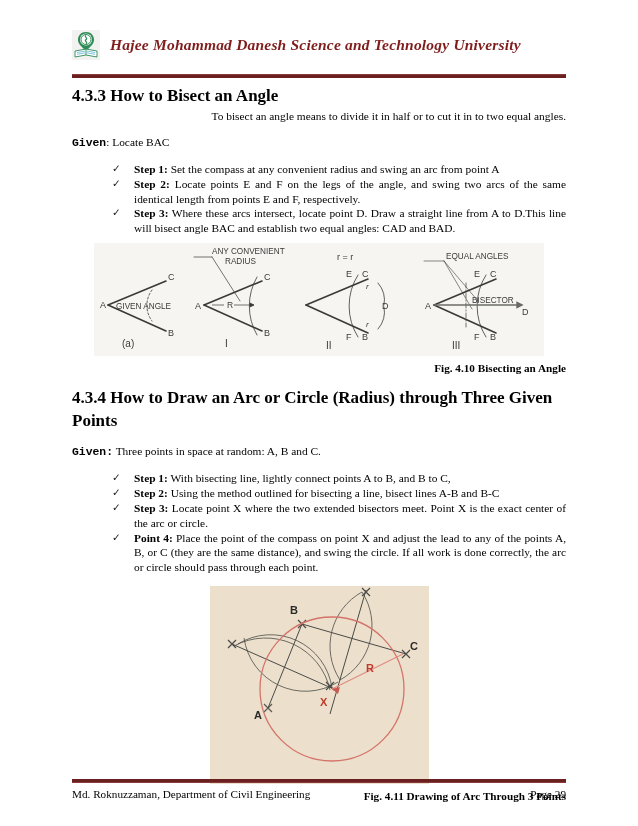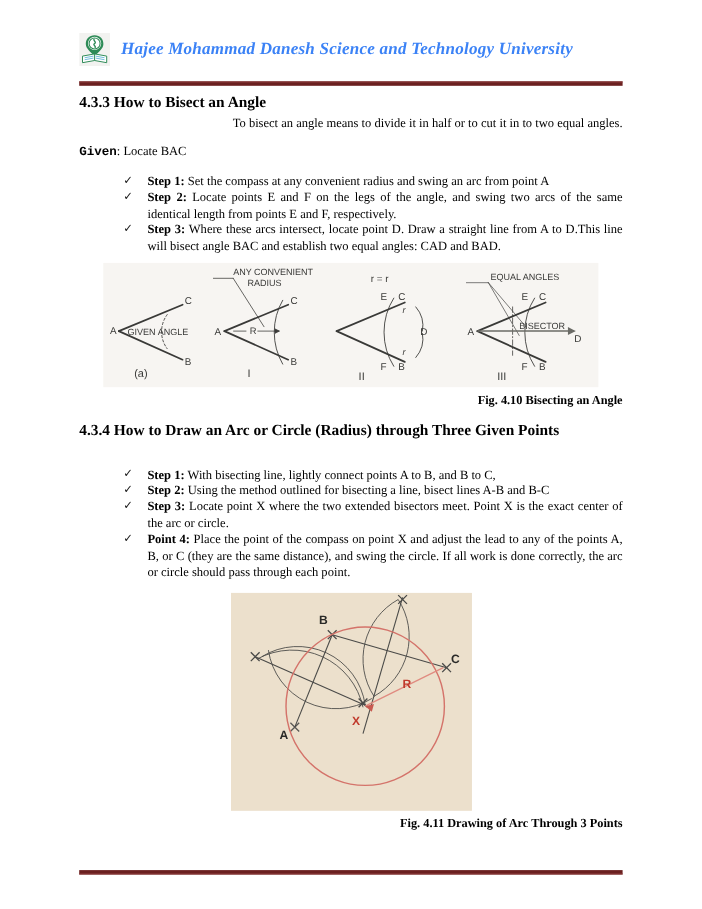--- a/index.html
+++ b/index.html
@@ -36,39 +36,39 @@
     height: 30px;
     flex: 0 0 28px;
     position: relative;
   }
   .header-title {
     font-family: "Liberation Serif", "DejaVu Serif", serif;
     font-style: italic;
     font-weight: bold;
     font-size: 15.5px;
     letter-spacing: 0.2px;
-    color: #3b82f6;
+    color: #7f1d1d;
     white-space: nowrap;
   }
   .rule-top {
     margin-top: 8px;
     height: 3px;
     background: #6b2020;
     border-top: 1px solid #8a3a3a;
   }
 
   
   .content {
     padding-top: 7px;
     font-size: 11.4px;
     line-height: 1.33;
   }
   .h3 {
     font-weight: bold;
-    font-size: 14px;
+    font-size: 17px;
     margin: 0 0 1px 0;
   }
   .para {
     margin: 0;
     text-align: right;
   }
   .spacer-sm { height: 11px; }
   .spacer-xs { height: 7px; }
   .given-line { margin: 0; }
   .given-line b { font-weight: bold; font-family: Liberation Mono, monospace; }
@@ -278,20 +278,21 @@
           </g>
         </svg>
       </div>
       <div class="fig-caption">Fig. 4.10 Bisecting an Angle</div>
     </div>
 
     <div class="spacer-sm"></div>
 
     <div class="h3">4.3.4 How to Draw an Arc or Circle (Radius) through Three Given Points</div>
     <div class="spacer-sm"></div>
+    <p class="given-line"><b>Given:</b><span> Three points in space at random: A, B and C.</span></p>
     <div class="spacer-sm"></div>
 
     <ul class="steps">
       <li>
         <span class="tick">✓</span>
         <b>Step 1:</b><span> With bisecting line, lightly connect points A to B, and B to C,</span>
       </li>
       <li>
         <span class="tick">✓</span>
         <b>Step 2:</b><span> Using the method outlined for bisecting a line, bisect lines A-B and B-C</span>
@@ -352,15 +353,19 @@
             <text x="156" y="86">R</text>
           </g>
         </svg>
       </div>
       <div class="fig-caption">Fig. 4.11 Drawing of Arc Through 3 Points</div>
     </div>
   </div>
 
   <div class="footer">
     <div class="rule-bottom"></div>
+    <div class="footer-row">
+      <span>Md. Roknuzzaman, Department of Civil Engineering</span>
+      <span>Page 29</span>
+    </div>
   </div>
 
 </div>
 
 </body></html>

